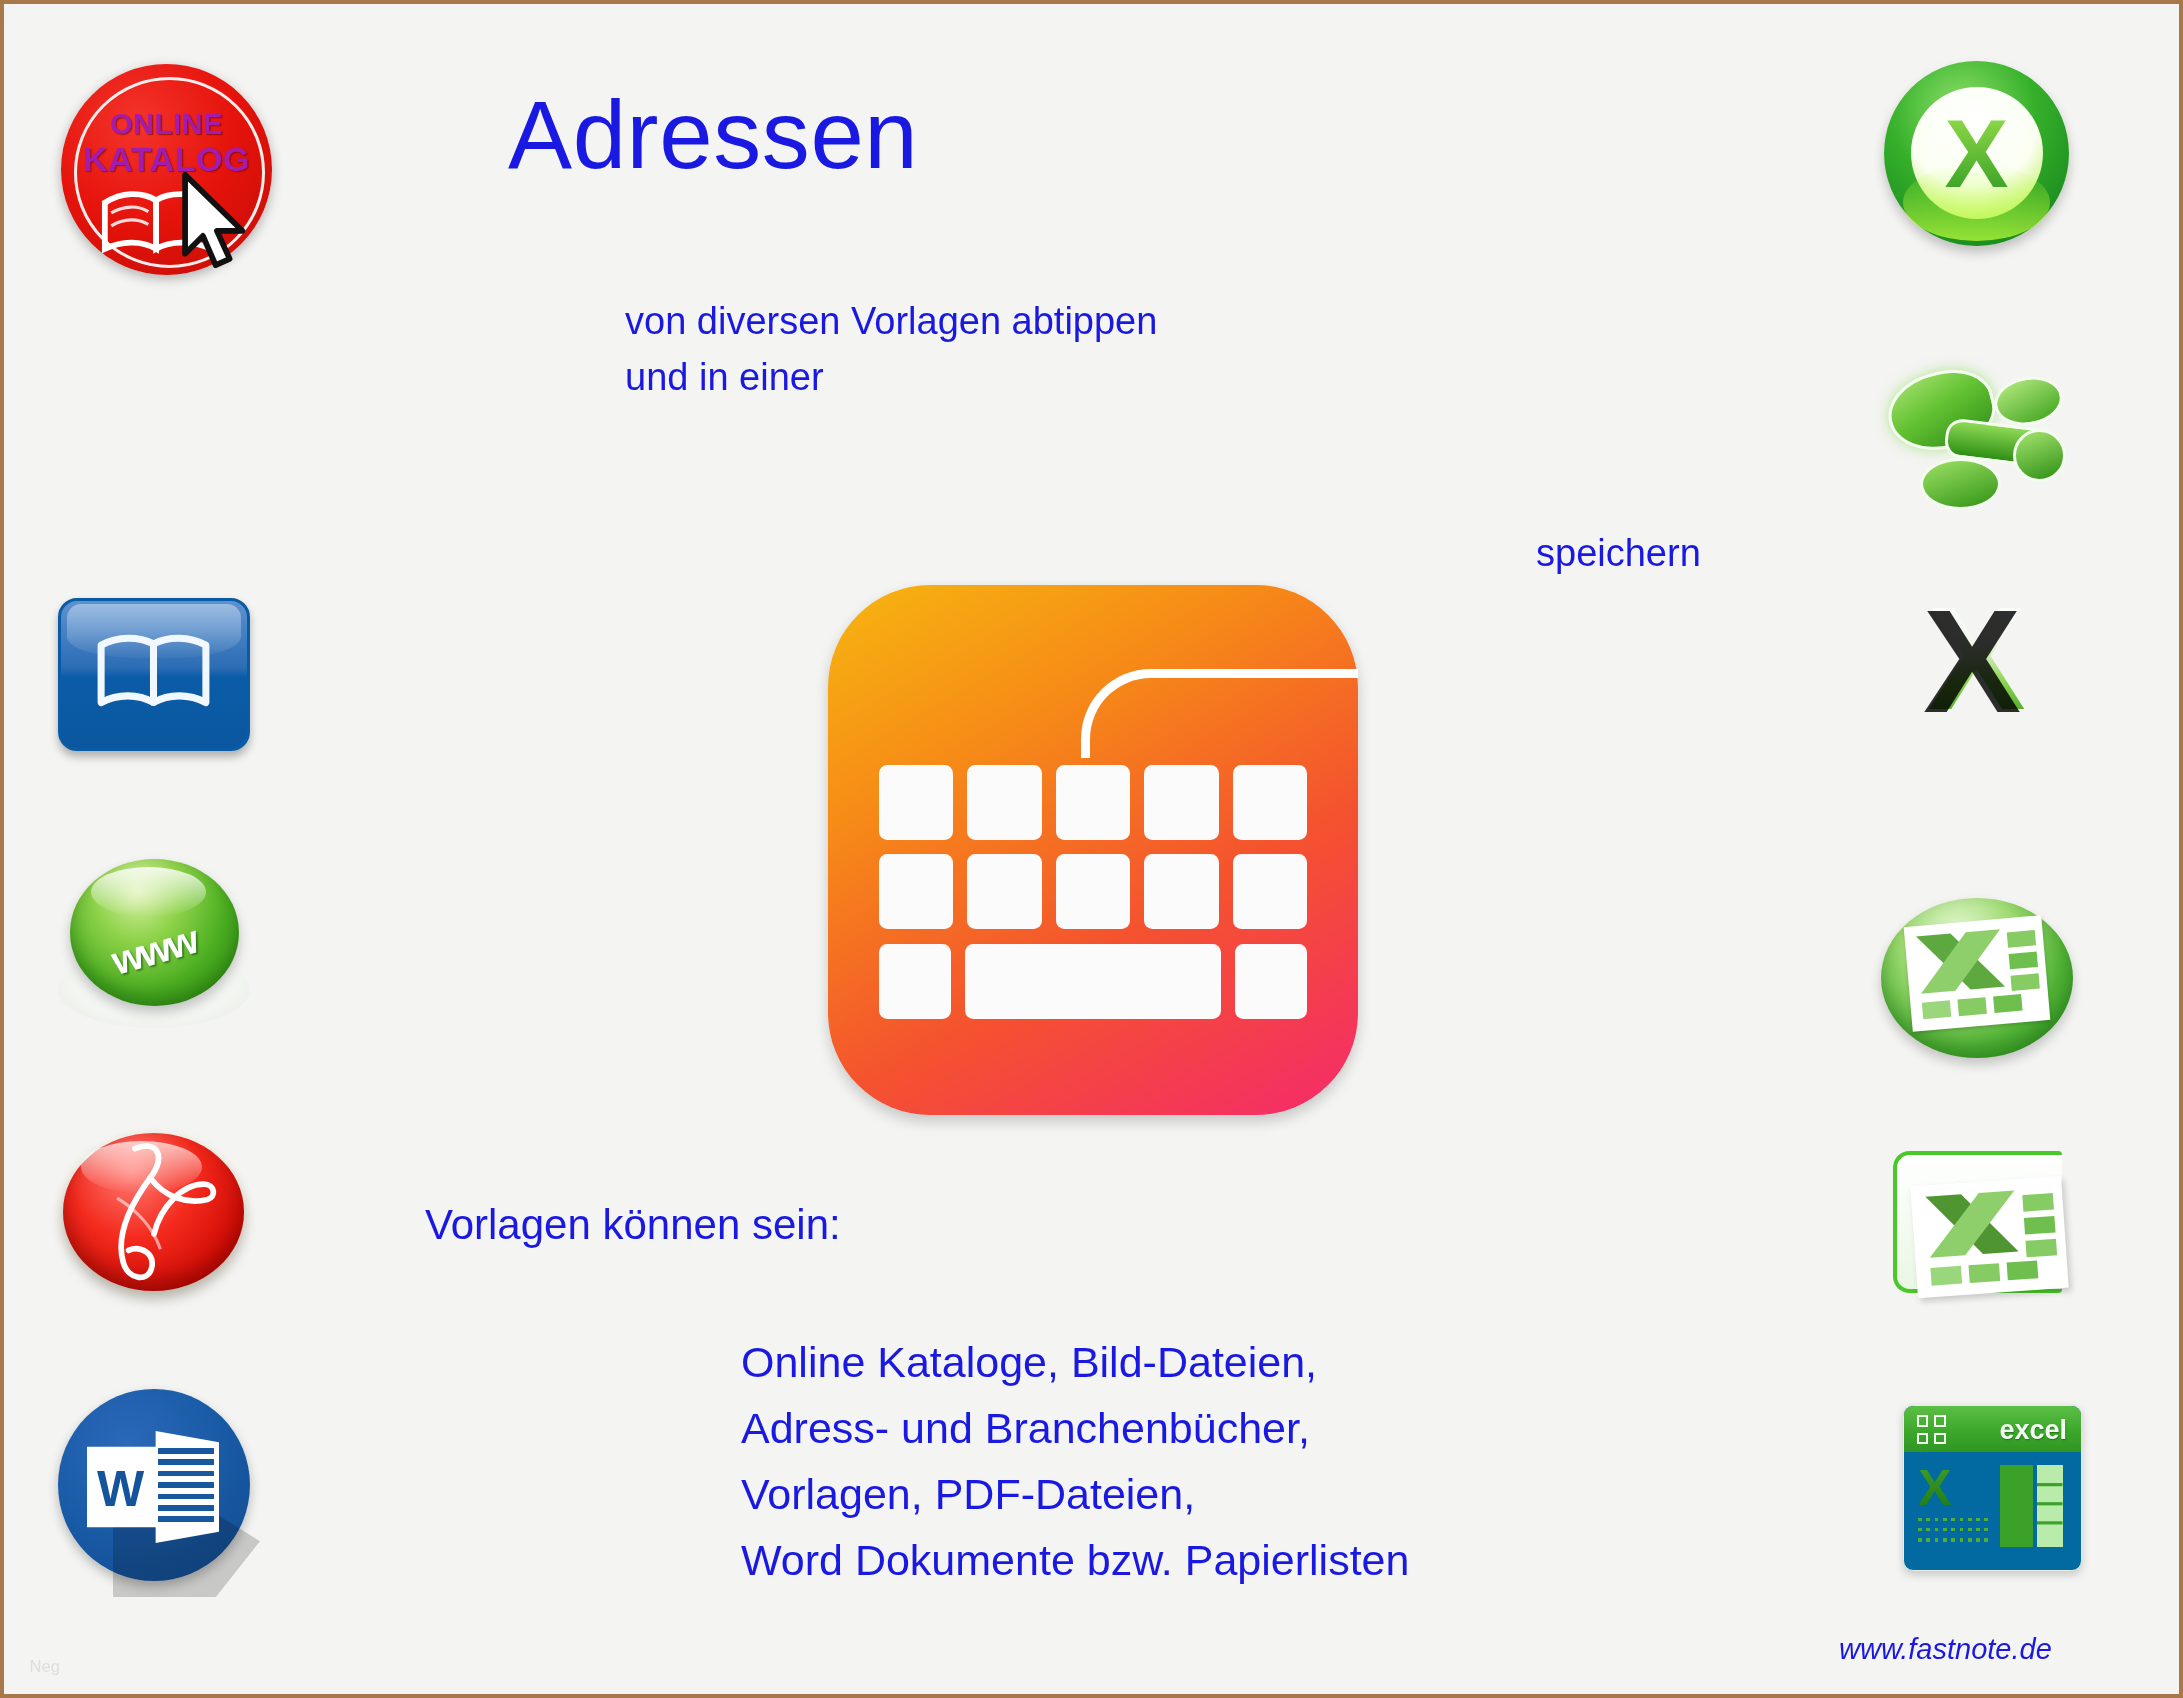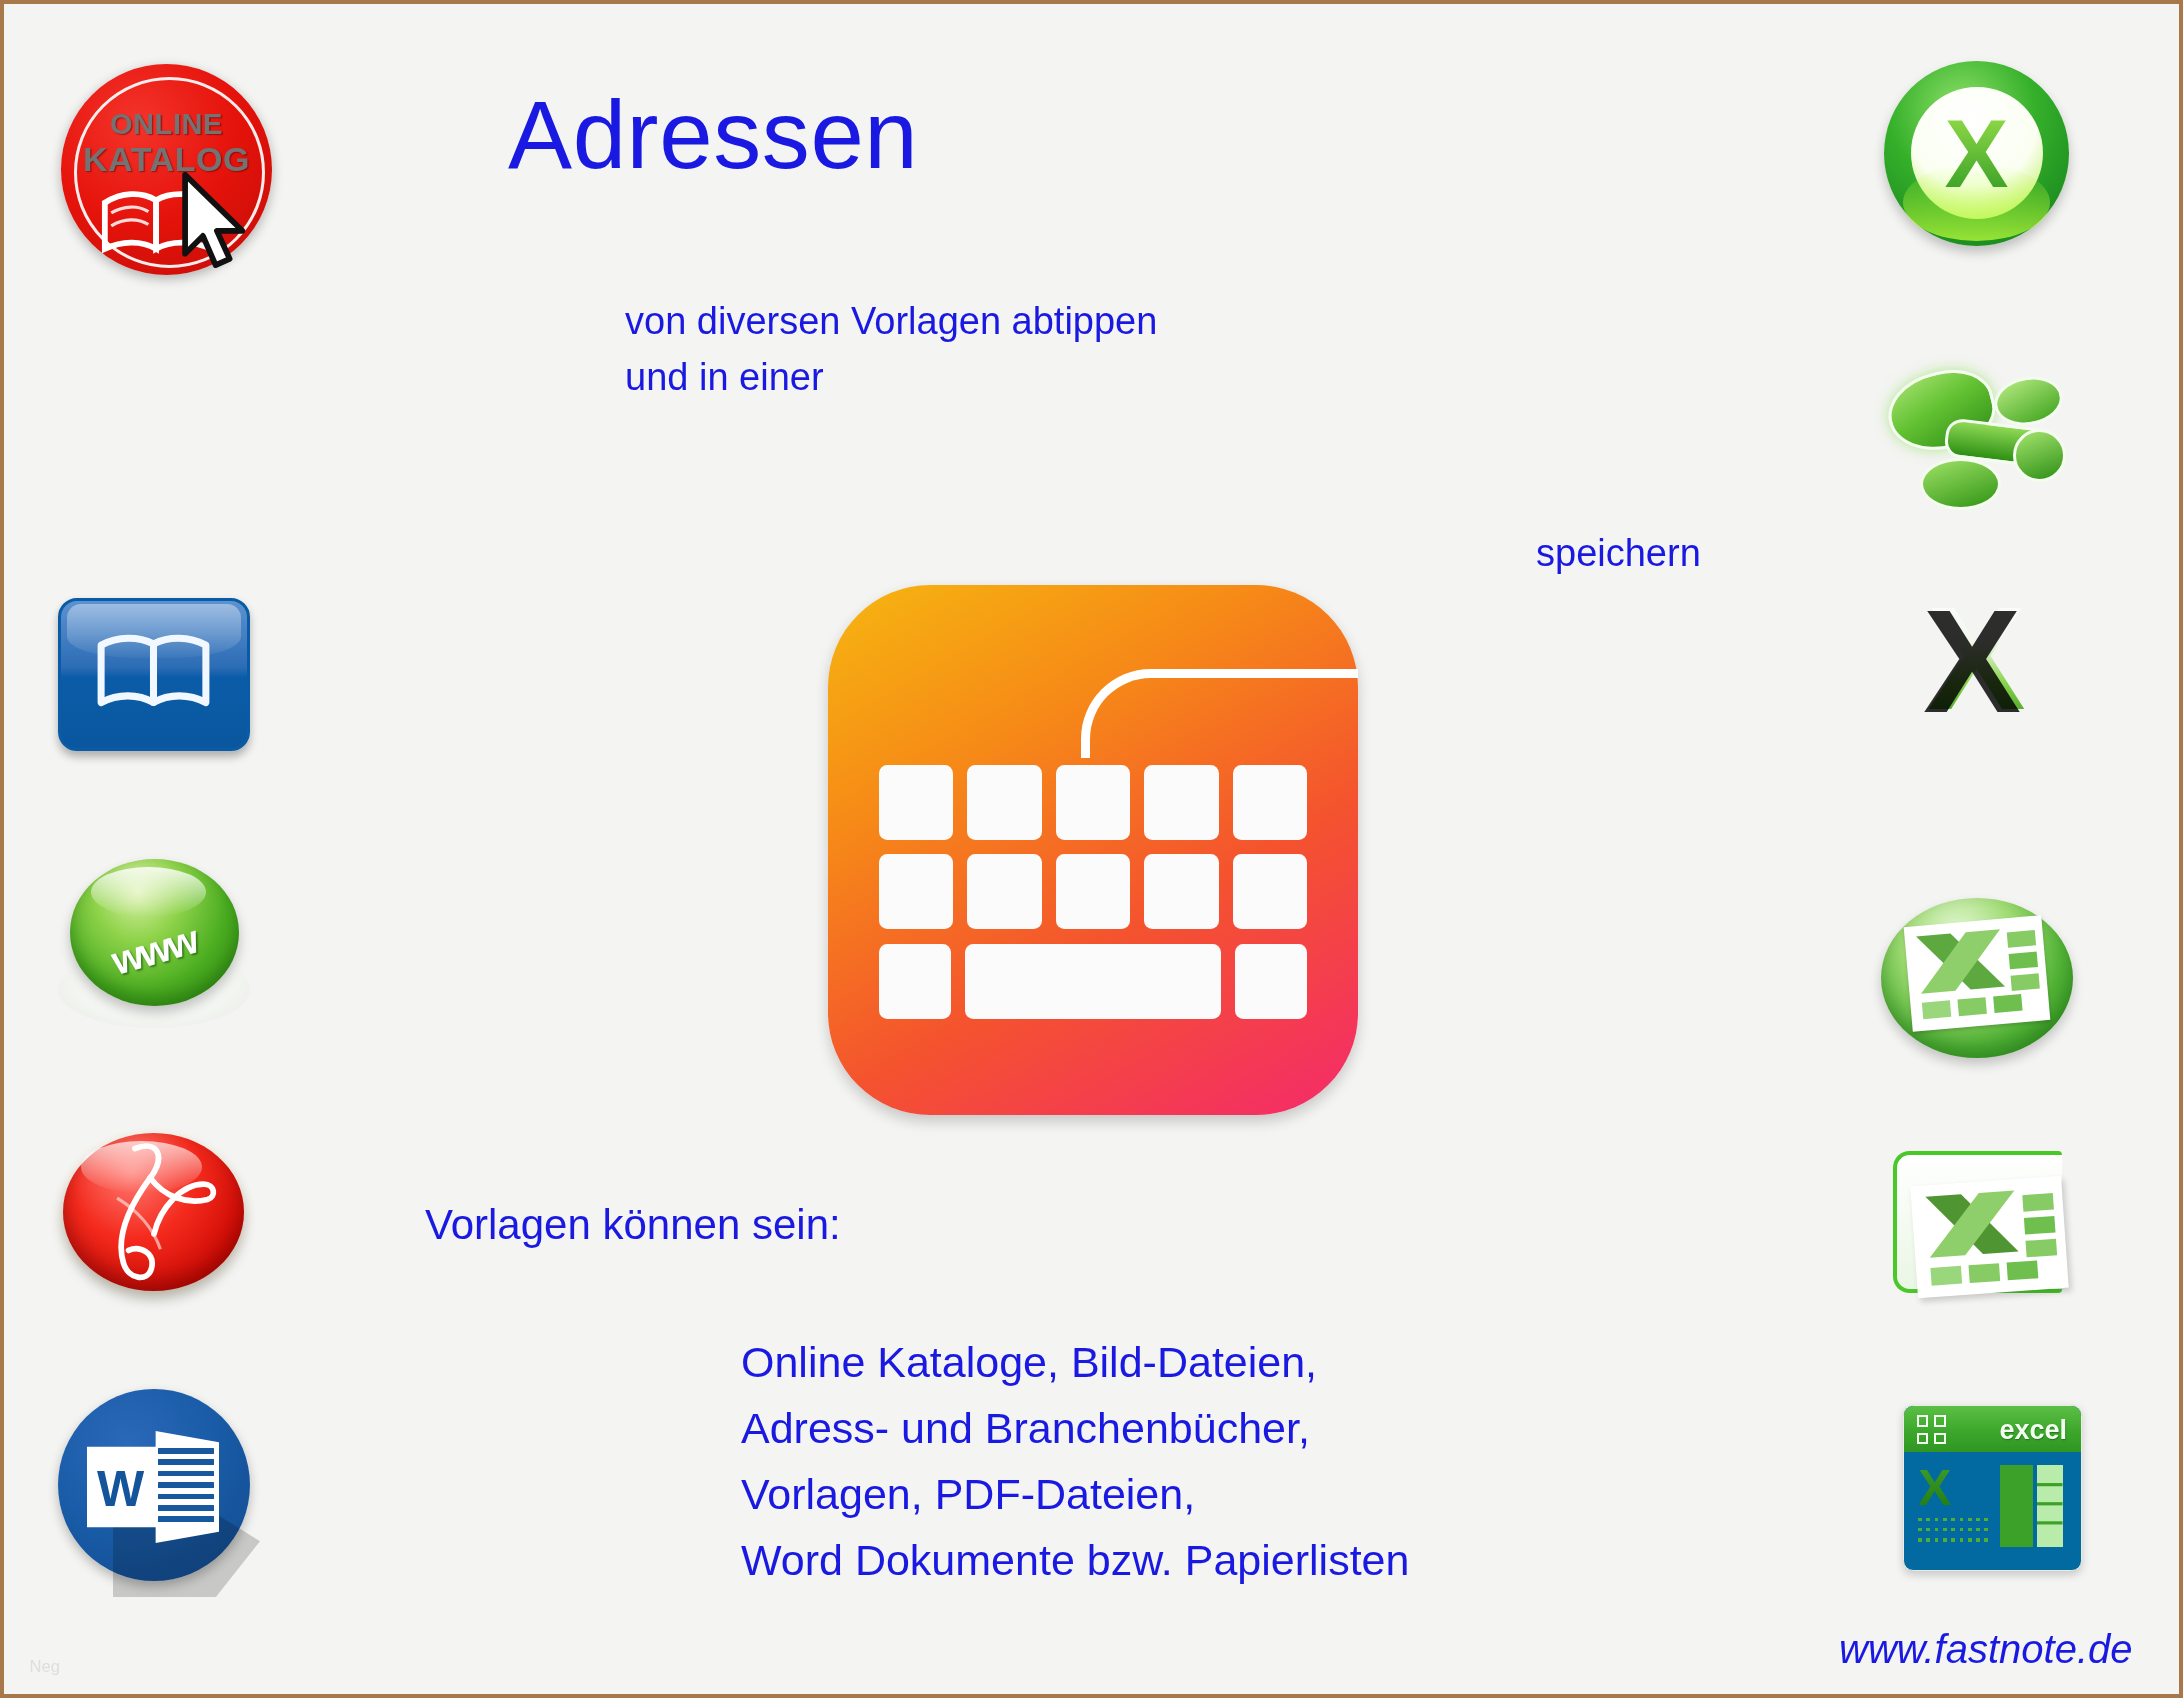--- a/index.html
+++ b/index.html
@@ -28,21 +28,21 @@
   .katalog .disc{
     position:absolute;left:6.4px;top:6.4px;width:211px;height:211px;border-radius:50%;
     background:radial-gradient(circle at 36% 28%, #f4342b 0%, #e5130b 48%, #c10d07 100%);
     box-shadow:0 3.8px 11.5px rgba(0,0,0,.28);
   }
   .katalog .ring{
     position:absolute;left:19px;top:19px;width:185px;height:185px;border-radius:50%;
     border:3.2px solid rgba(255,255,255,.92);
   }
   .katalog .kt-line1,.katalog .kt-line2{
-    position:absolute;width:100%;text-align:center;color:#737373;
+    position:absolute;width:100%;text-align:center;color:#a21caf;
     font-weight:bold;letter-spacing:0.6px;
     text-shadow:1.3px 1.3px 1.3px rgba(90,0,0,.55);
   }
   .katalog .kt-line1{top:50px;font-size:29px;}
   .katalog .kt-line2{top:82px;font-size:34px;}
   .katalog .book{
     position:absolute;left:46px;top:128px;width:114px;height:68px;
   }
   .katalog .cursor{
     position:absolute;left:125px;top:114px;width:70px;height:96px;
@@ -296,21 +296,21 @@
   .title-adressen{
     left:504px;top:83px;font-size:96px;line-height:96px;
     letter-spacing:0.6px;
   }
   .sub1{left:621px;top:289px;font-size:38px;line-height:56px;}
   .excel-tabelle{left:1031px;top:399px;font-size:89px;line-height:89px;}
   .speichern{left:1532px;top:530px;font-size:38px;line-height:38px;}
   .vorlagen-head{left:421px;top:1191px;font-size:42px;line-height:59px;text-align:right;}
   .vorlagen-list{left:737px;top:1325px;font-size:43px;line-height:66px;}
   .fastnote{
-    left:1835px;top:1625px;font-size:40px;line-height:40px;
+    left:1835px;top:1625px;font-size:29px;line-height:40px;
     font-style:italic;color:#1a19e2;
   }
   .neg{
     position:absolute;left:25.5px;top:1653px;font-size:16.6px;color:#dedede;
   }
 </style>
 </head>
 <body>
 
 <div id="page">

